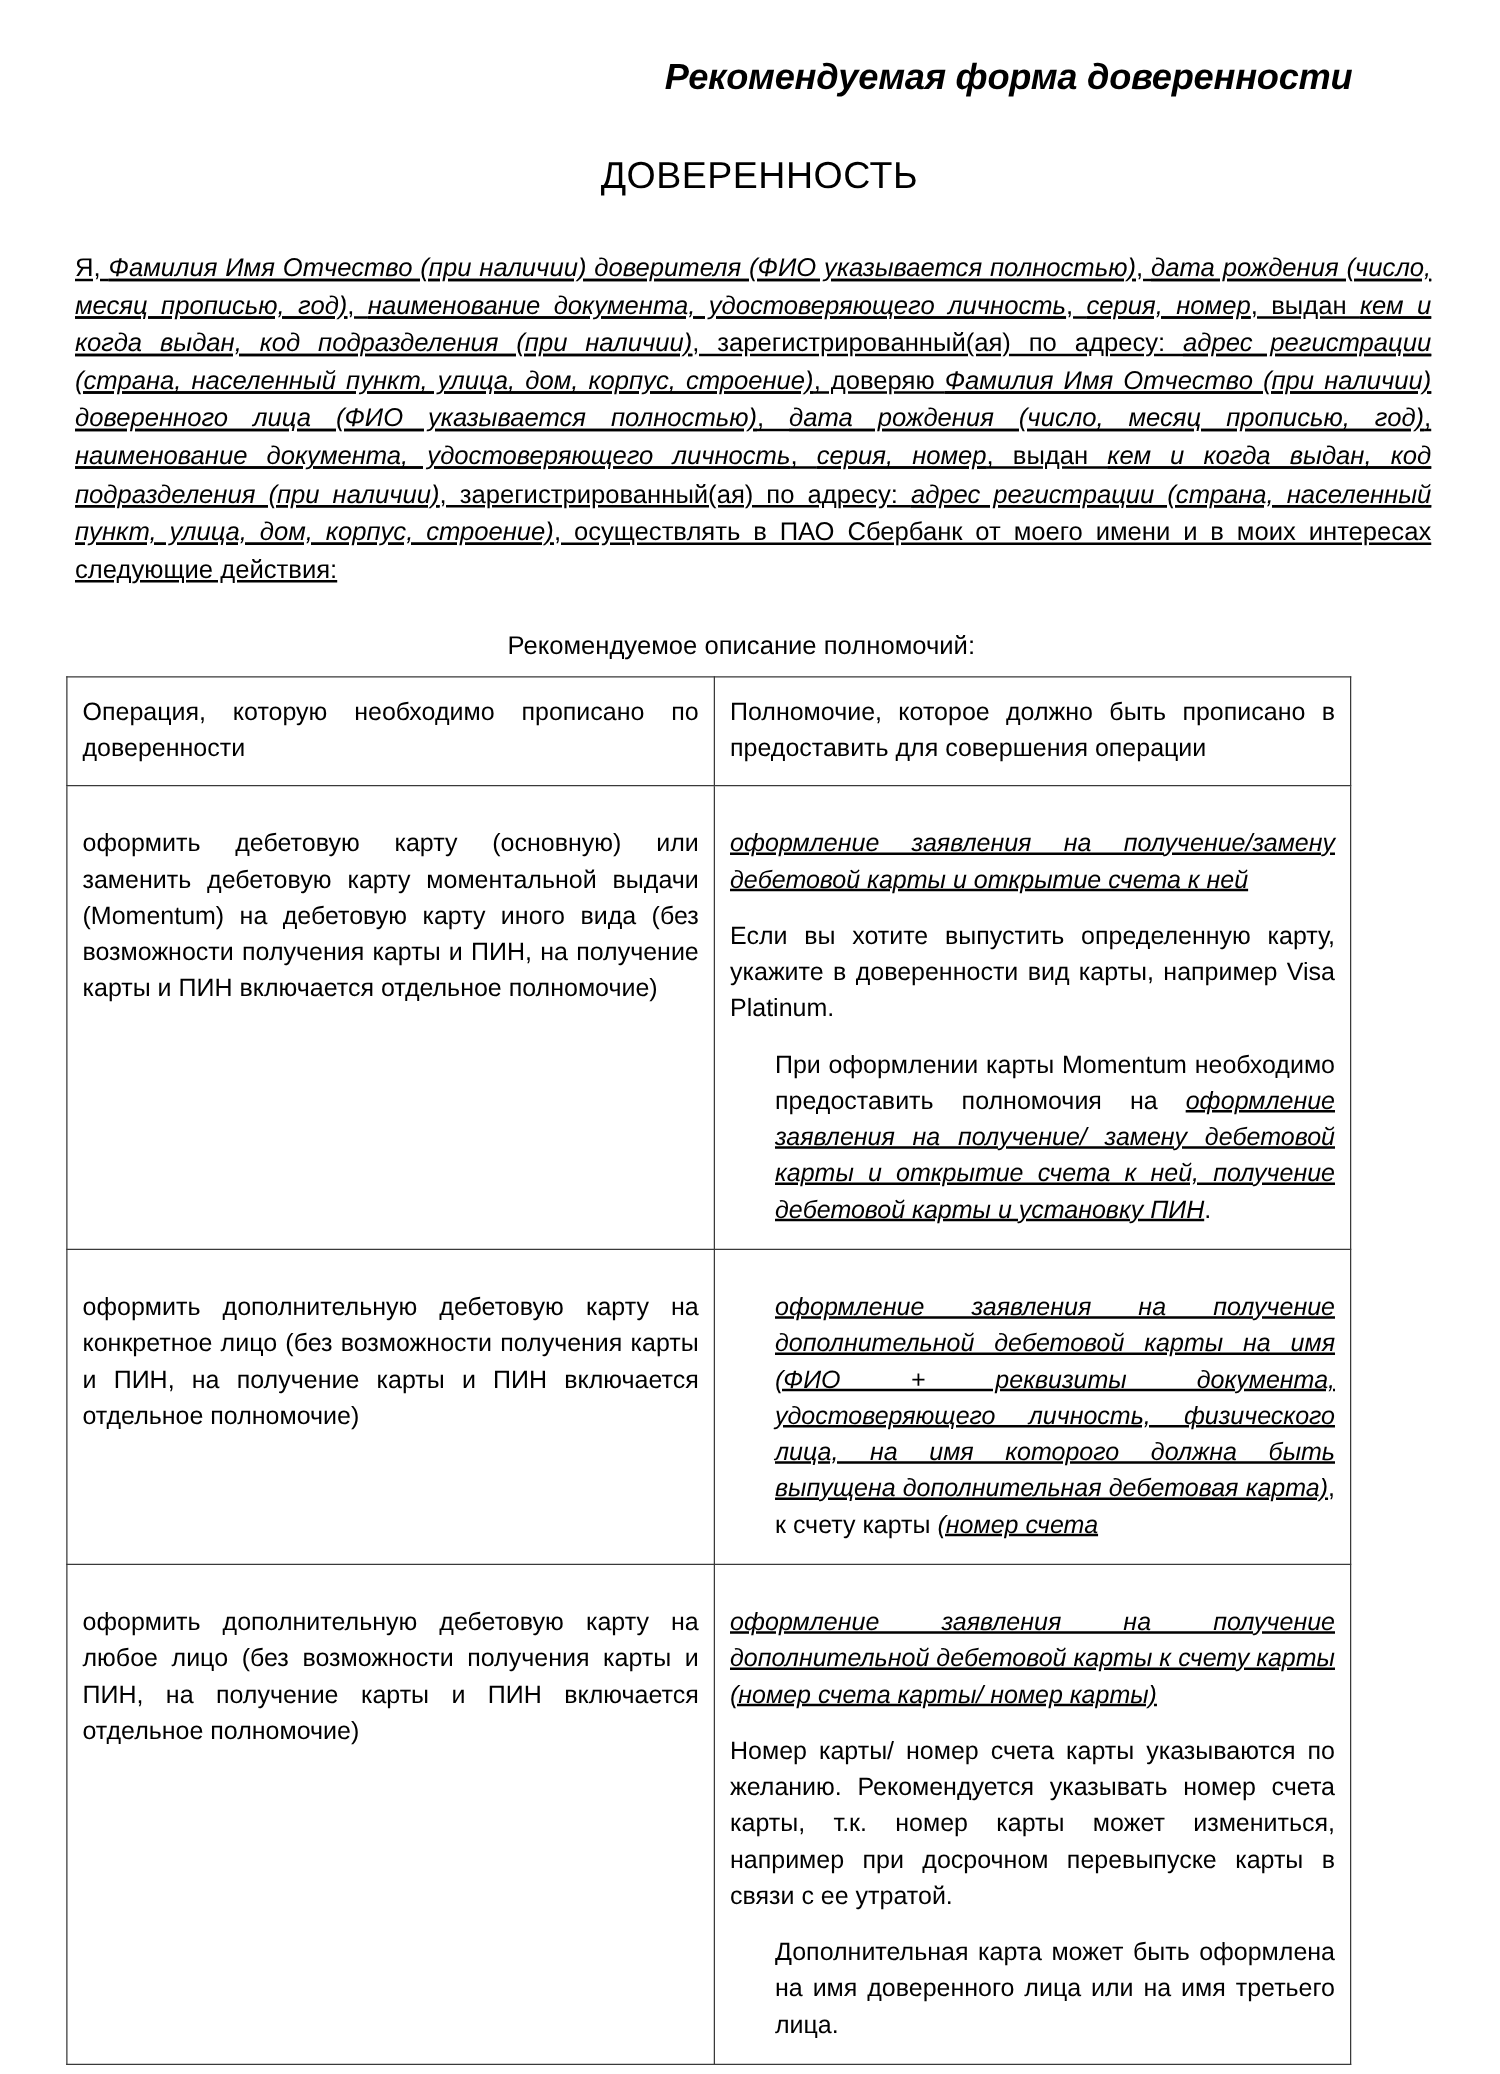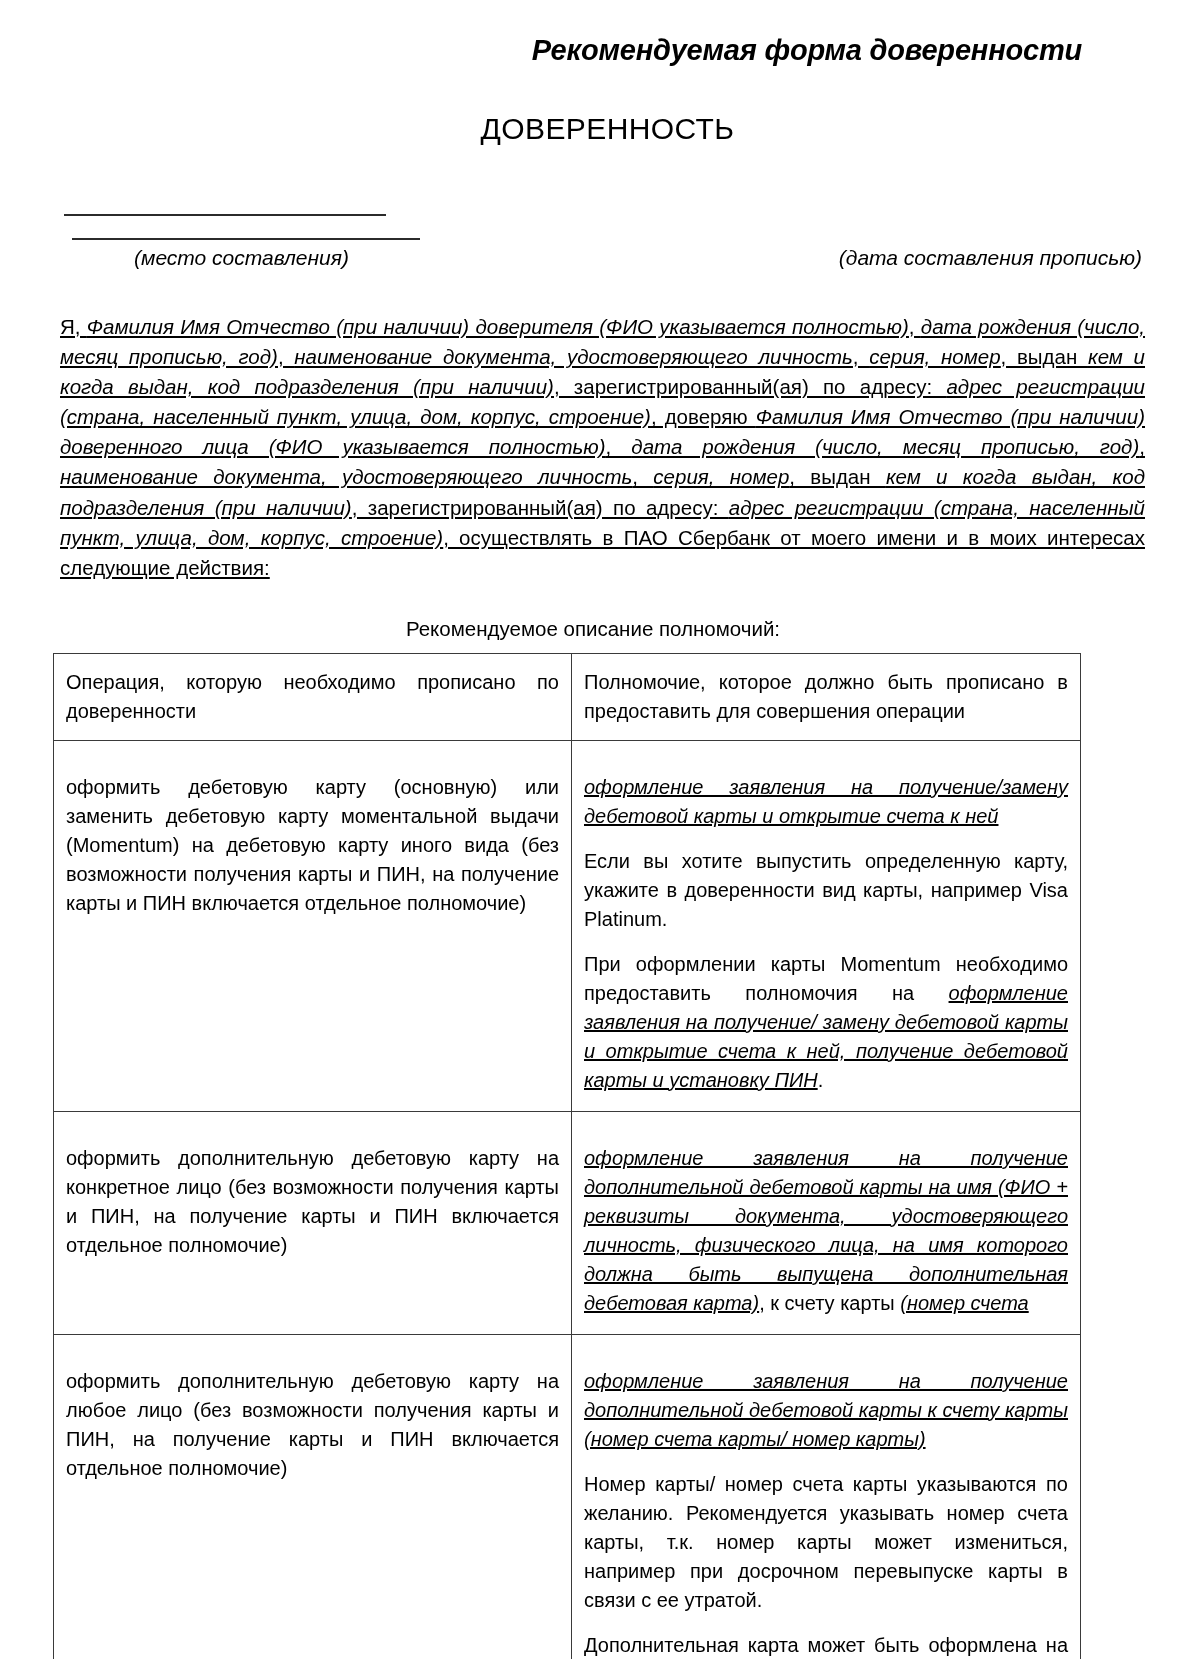--- a/index.html
+++ b/index.html
@@ -18,21 +18,21 @@
 
   .page {
     position: relative;
     width: 1200px;
     height: 1659px;
     padding: 0;
   }
 
   
   .doc-header {
-    padding: 33px 118px 0 0;
+    padding: 45px 118px 0 0;
     text-align: right;
   }
   .doc-header-title {
     font-style: italic;
     font-weight: bold;
     font-size: 29px;
     line-height: 1.2;
     letter-spacing: -0.2px;
   }
 
@@ -107,45 +107,37 @@
     padding: 14px 12px 14px 12px;
     font-size: 20px;
     line-height: 1.45;
     text-align: justify;
     text-justify: inter-word;
   }
   .col-op   { width: 518px; }
   .col-perm { width: 509px; }
 
   .perm-table td p { margin: 0 0 16px 0; }
-  .perm-table td p:last-child { margin-bottom: 0; }
+  .perm-table td p:last-child { margin-bottom: 0; margin-left: 36px; }
 
   .cell-pad-row td { padding-top: 32px; padding-bottom: 16px; }
 
   .hdr td { padding-top: 14px; padding-bottom: 14px; }
 </style>
 </head>
 <body>
 
 <div class="page">
 
   <div class="doc-header">
     <div class="doc-header-title">Рекомендуемая форма доверенности</div>
   </div>
 
   <div class="doc-title">ДОВЕРЕННОСТЬ</div>
 
-  <div class="place-date">
-    <div class="rule-line rule-long"></div>
-    <div class="rule-line rule-short"></div>
-    <div class="caption-row">
-      <span class="caption-left">(место составления)</span>
-      <span class="caption-right">(дата составления прописью)</span>
-    </div>
-  </div>
 
   <div class="body-block">
     <p class="para"><span>Я, </span><span class="ph">Фамилия Имя Отчество (при наличии) доверителя (ФИО указывается полностью)</span><span>, </span><span class="ph">дата рождения (число, месяц прописью, год)</span><span>, </span><span class="ph">наименование документа, удостоверяющего  личность</span><span>, </span><span class="ph">серия, номер</span><span>, выдан </span><span class="ph">кем и когда выдан, код подразделения (при наличии)</span><span>, зарегистрированный(ая) по адресу: </span><span class="ph">адрес регистрации (страна, населенный пункт, улица, дом, корпус, строение)</span><span>, доверяю </span><span class="ph">Фамилия Имя Отчество (при наличии) доверенного лица (ФИО указывается полностью)</span><span>, </span><span class="ph">дата рождения (число, месяц прописью, год)</span><span>, </span><span class="ph">наименование документа, удостоверяющего  личность</span><span>, </span><span class="ph">серия, номер</span><span>, выдан </span><span class="ph">кем и когда выдан, код подразделения (при наличии)</span><span>, зарегистрированный(ая) по адресу: </span><span class="ph">адрес регистрации (страна, населенный пункт, улица, дом, корпус, строение)</span><span>, осуществлять в ПАО Сбербанк от моего имени и в моих интересах  следующие действия:</span></p>
   </div>
 
   <div class="table-caption">Рекомендуемое описание полномочий:</div>
 
   <table class="perm-table">
     <colgroup>
       <col class="col-op">

